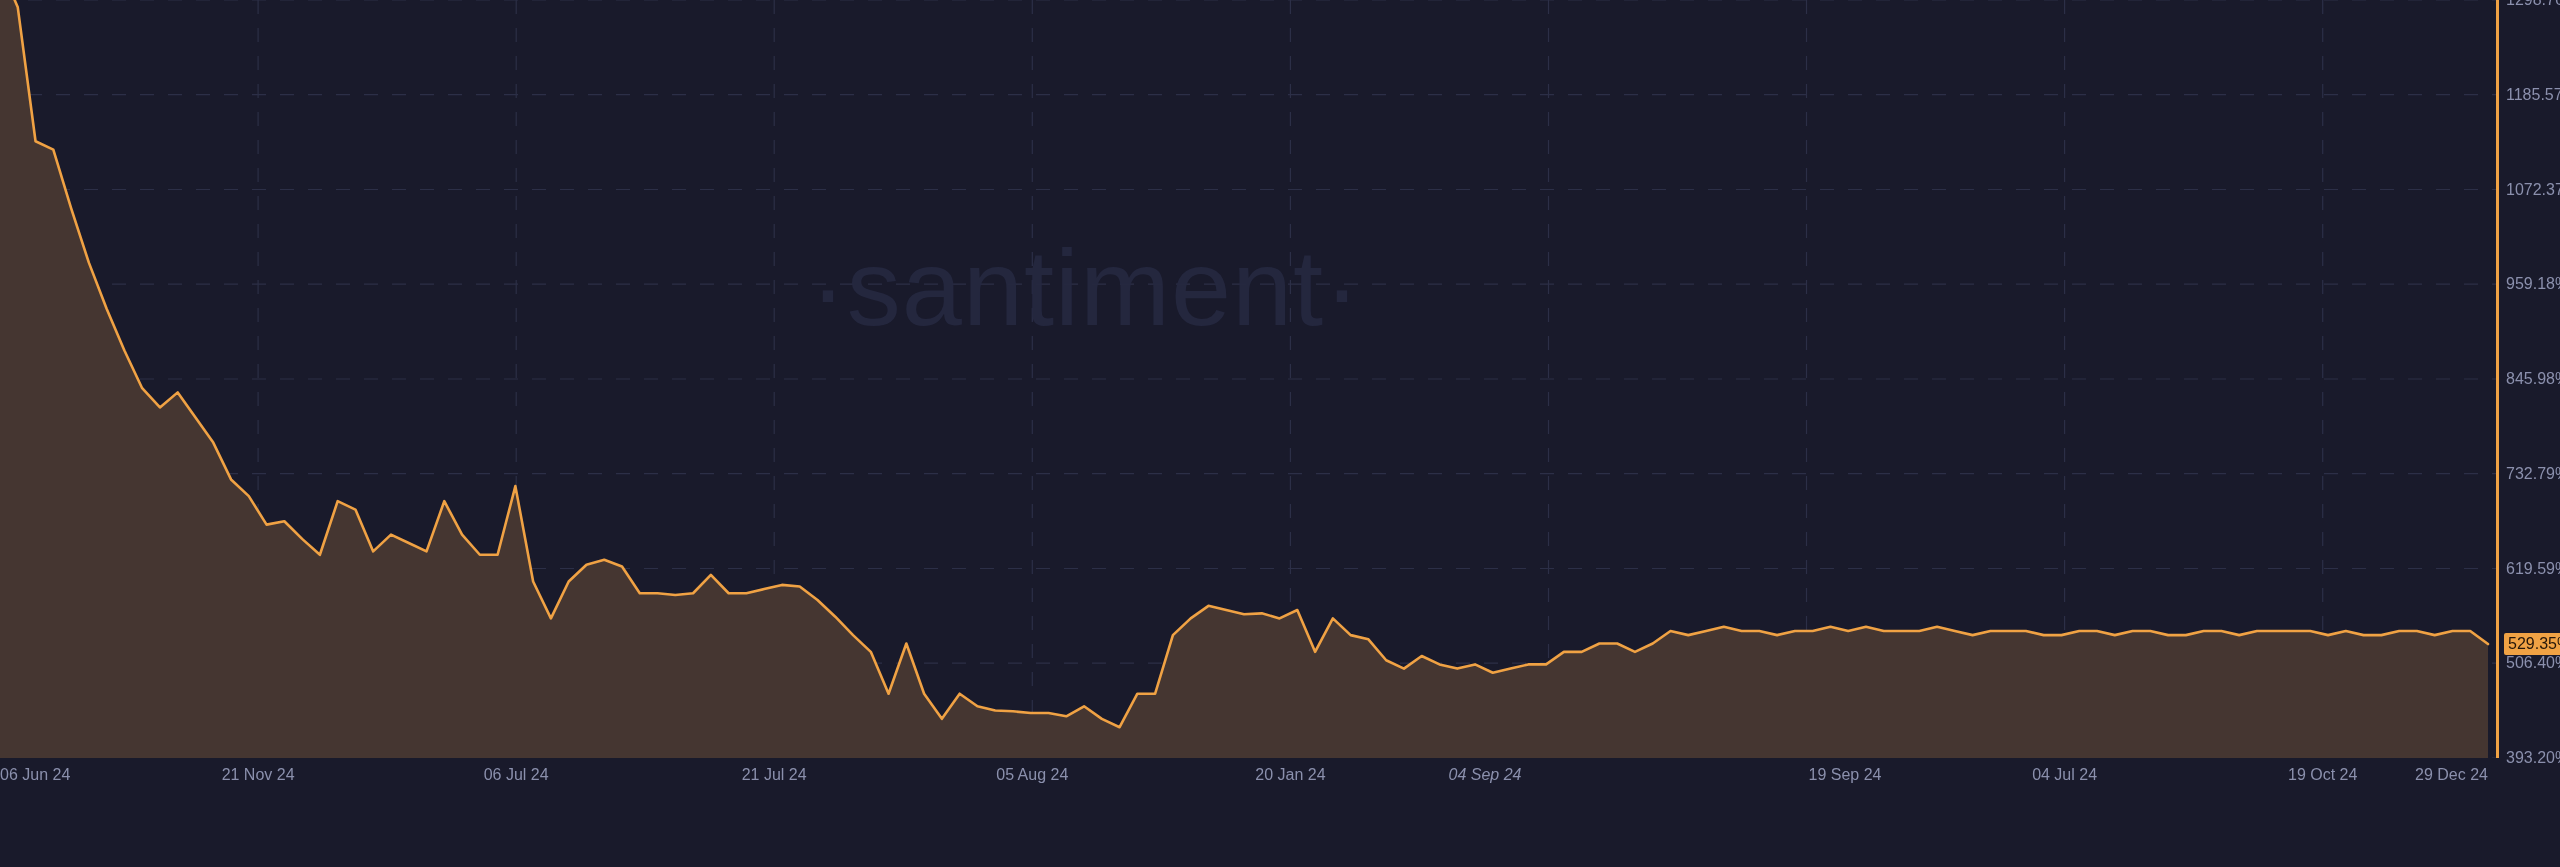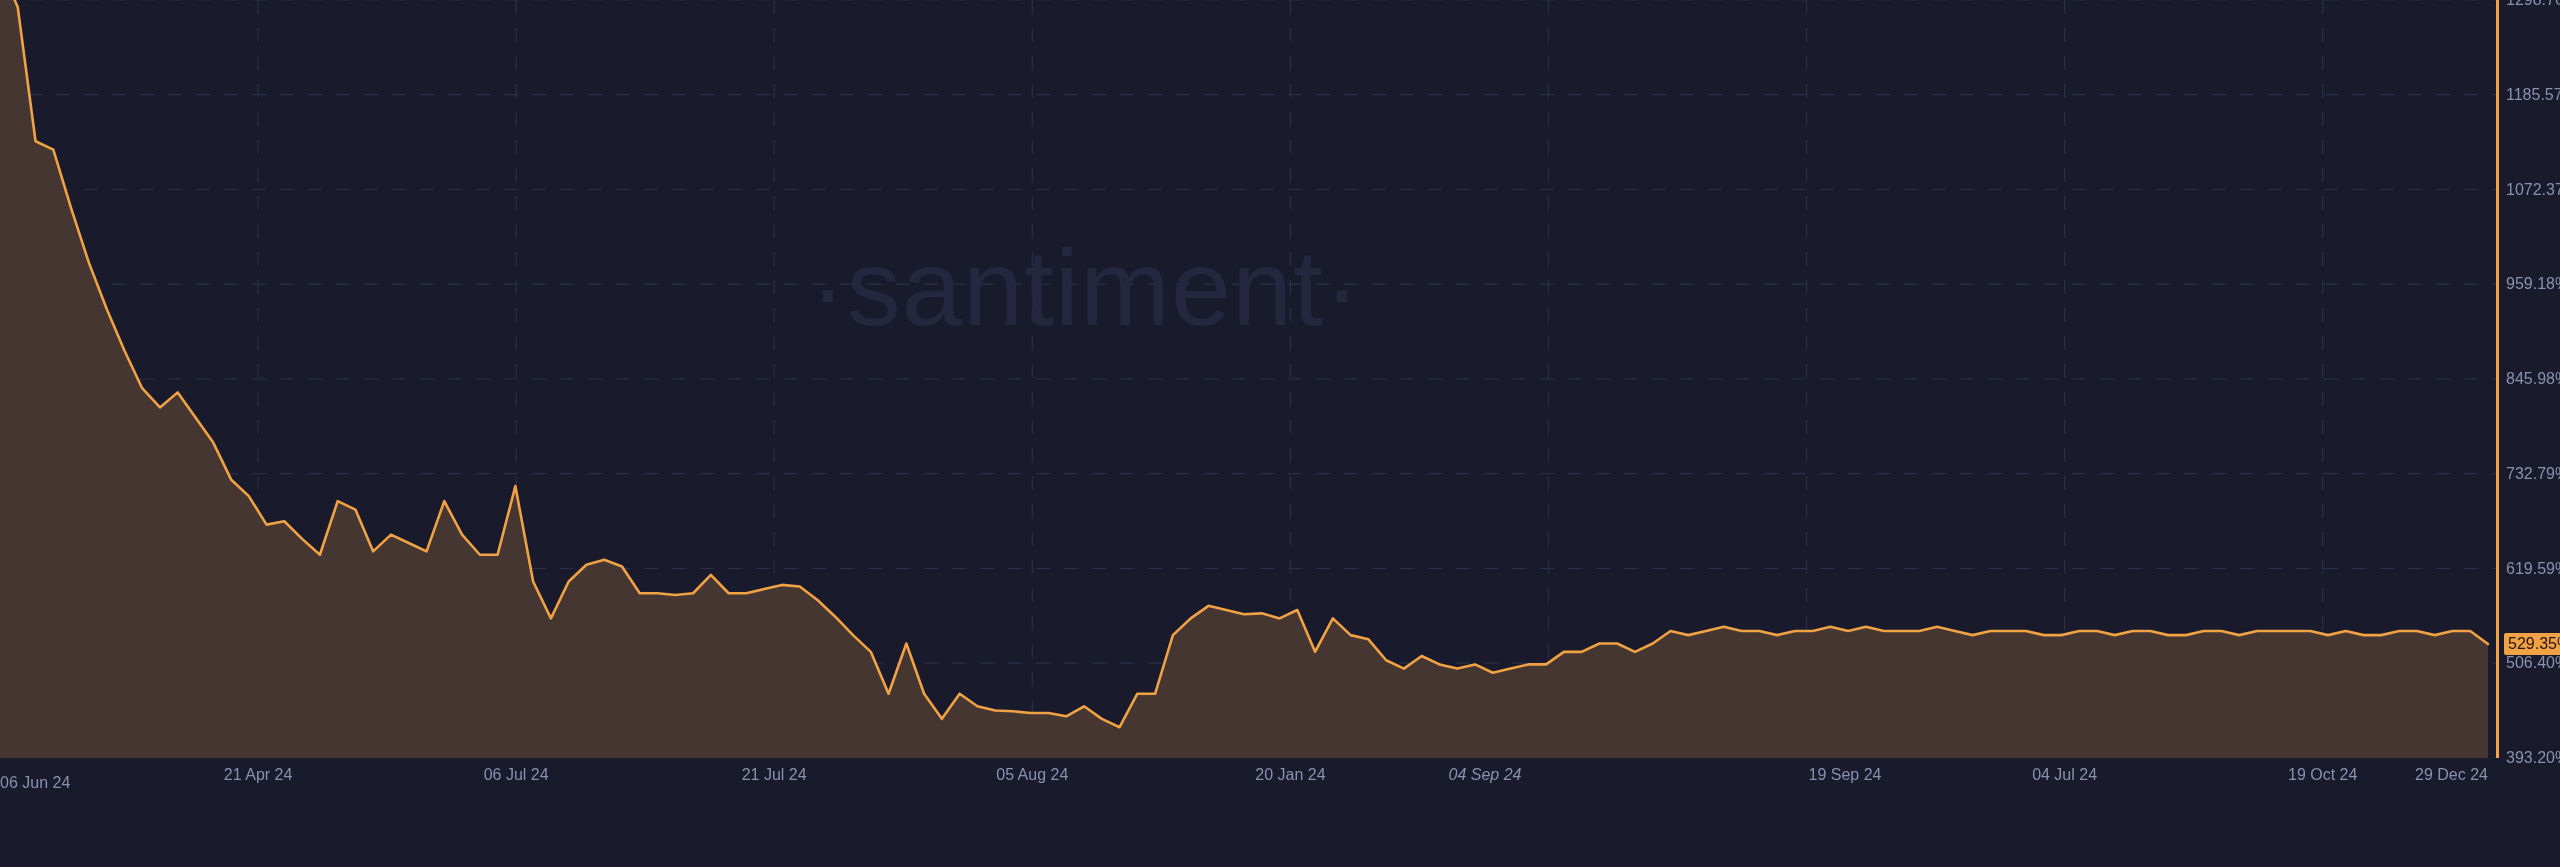--- a/index.html
+++ b/index.html
@@ -78,21 +78,21 @@
   }
   .x-tick{
     position:absolute;
     top:8px;
     font-size:16px;
     color:#8b90ad;
     white-space:nowrap;
     transform:translateX(-50%);
     font-family:"Liberation Sans", sans-serif;
   }
-  .x-tick.first{ transform:translateX(0);margin-top:8px; }
+  .x-tick.first{ transform:translateX(0); }
   .x-tick.last { transform:translateX(-100%); }
 
   
   .legend{
     position:absolute;
     left:0; top:820px;
     width:2560px;
     display:flex; align-items:center; justify-content:center;
     gap:10px;
   }
@@ -161,21 +161,21 @@
       <div class="y-tick" style="top: 379px;">845.98%</div>
       <div class="y-tick" style="top: 473.7px;">732.79%</div>
       <div class="y-tick" style="top: 568.5px;">619.59%</div>
       <div class="y-tick" style="top: 663.2px;">506.40%</div>
       <div class="y-tick" style="top: 758px;">393.20%</div>
       <div class="y-tick current" style="top: 644px;">529.35%</div>
     </div>
 
   <div class="x-labels" id="x-labels">
       <div class="x-tick first" style="left: 0px;">06 Jun 24</div>
-      <div class="x-tick" style="left: 258.1px;">21 Apr 24</div>
+      <div class="x-tick" style="left: 258.1px;">21 Nov 24</div>
       <div class="x-tick" style="left: 516.2px;">06 Jul 24</div>
       <div class="x-tick" style="left: 774.2px;">21 Jul 24</div>
       <div class="x-tick" style="left: 1032.3px;">05 Aug 24</div>
       <div class="x-tick" style="left: 1290.4px;">20 Jan 24</div>
       <div class="x-tick" style="left: 1485px; font-style: italic;">04 Sep 24</div>
       <div class="x-tick" style="left: 1845px;">19 Sep 24</div>
       <div class="x-tick" style="left: 2064.6px;">04 Jul 24</div>
       <div class="x-tick" style="left: 2322.7px;">19 Oct 24</div>
       <div class="x-tick last" style="left: 2488px;">29 Dec 24</div>
     </div>

